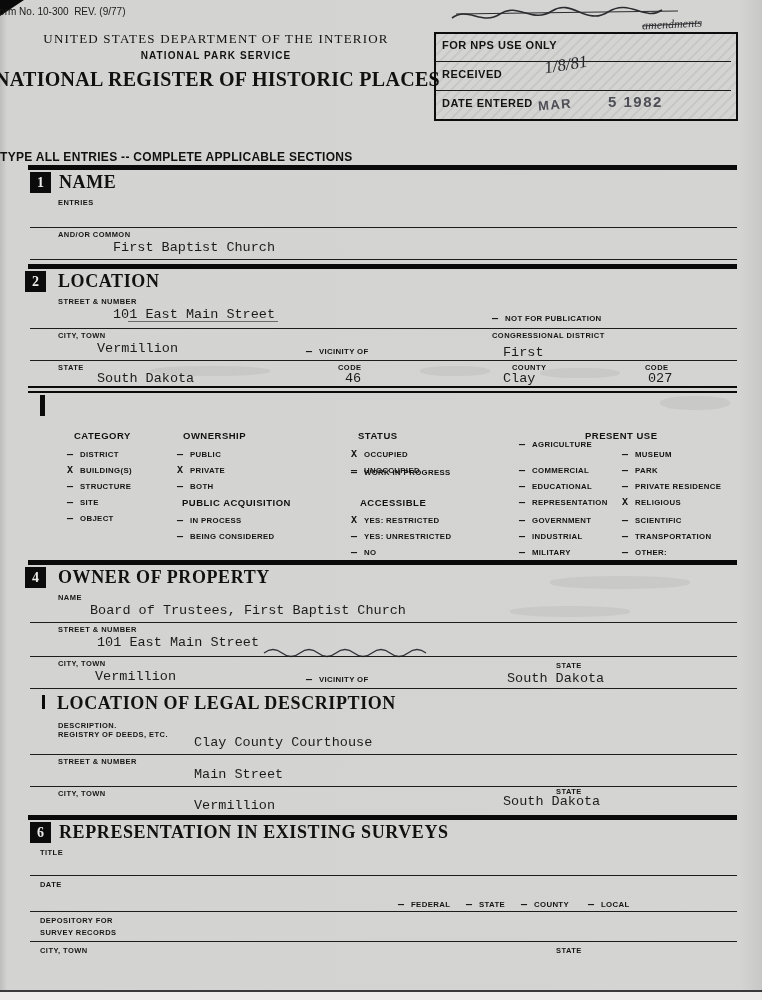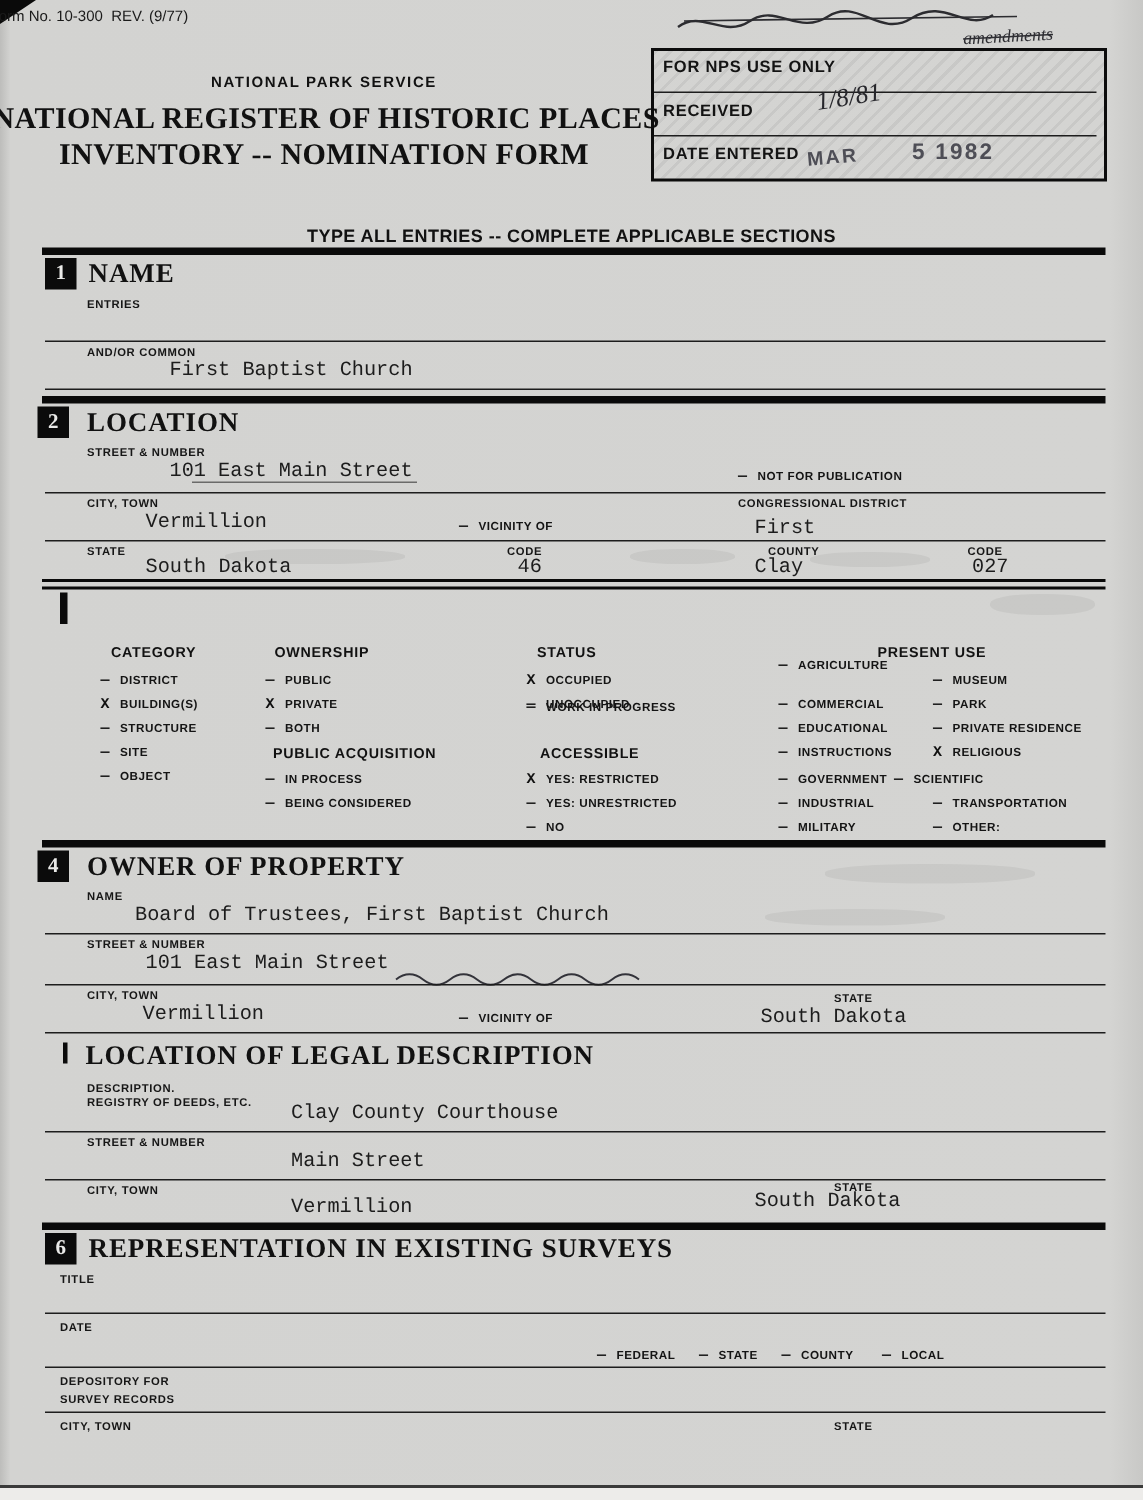--- a/index.html
+++ b/index.html
@@ -41,36 +41,36 @@
   <div class="abs corner" style="left:0;top:0"></div>
 
   <div class="abs small-label" style="left:-7px;top:6px">Form No. 10-300  REV. (9/77)</div>
 
   <svg class="abs" style="left:448px;top:2px" width="290" height="30" viewBox="0 0 290 30">
     <path d="M4 16 C 20 4, 34 24, 52 12 S 84 22, 104 9 S 138 24, 160 10 S 196 20, 214 8" stroke="#2c2c30" fill="none" stroke-width="1.6"></path>
     <path d="M8 12 L 230 9" stroke="#2c2c30" fill="none" stroke-width="1.1"></path>
   </svg>
   <div class="abs scribble-word" style="left:642px;top:18px;transform:rotate(-3deg)">amendments</div>
 
+  <div class="abs dept" style="left:0;top:32px;width:432px;text-align:center">UNITED STATES DEPARTMENT OF THE INTERIOR</div>
   <div class="abs nps-svc" style="left:0;top:50px;width:432px;text-align:center">NATIONAL PARK SERVICE</div>
   <div class="abs big-title" style="left:-5px;top:68px;width:436px;text-align:center">NATIONAL REGISTER OF HISTORIC PLACES</div>
-  <div class="abs big-title" style="left:0;top:92px;width:432px;text-align:center">INVENTORY -- NOMINATION FORM</div>
 
   <div class="abs nps-box" style="left:434px;top:32px;width:300px;height:85px">
     <div class="abs npslbl" style="left:6px;top:5px">FOR NPS USE ONLY</div>
     <div class="abs hline" style="left:0;top:27px;width:295px"></div>
     <div class="abs npslbl" style="left:6px;top:34px">RECEIVED</div>
     <div class="abs hand" style="left:108px;top:22px;transform:rotate(-9deg)">1/8/81</div>
     <div class="abs hline" style="left:0;top:56px;width:295px"></div>
     <div class="abs npslbl" style="left:6px;top:63px">DATE ENTERED</div>
     <div class="abs stamp" style="left:102px;top:64px;transform:rotate(-5deg)">MAR</div>
     <div class="abs stamp" style="left:172px;top:60px;font-size:15px">5 1982</div>
   </div>
 
-  <div class="abs instr" style="left:0;top:151px;width:762px;text-align:center">TYPE ALL ENTRIES -- COMPLETE APPLICABLE SECTIONS</div>
+  <div class="abs instr" style="left:0;top:151px;width:762px;">TYPE ALL ENTRIES -- COMPLETE APPLICABLE SECTIONS</div>
 
   <div class="abs thick" style="left:28px;top:165px;width:709px;height:4.5px"></div>
   <div class="abs sec-num" style="left:30px;top:172px">1</div>
   <div class="abs sec-title" style="left:59px;top:172px">NAME</div>
   <div class="abs lbl" style="left:58px;top:199px">ENTRIES</div>
   <div class="abs hline" style="left:30px;top:227px;width:707px"></div>
   <div class="abs lbl" style="left:58px;top:231px">AND/OR COMMON</div>
   <div class="abs typed" style="left:113px;top:241px">First Baptist Church</div>
   <div class="abs hline" style="left:30px;top:259px;width:707px"></div>
 
@@ -127,30 +127,30 @@
   <div class="abs cb" style="left:351px;top:466px"><span class="mark">—</span><span>UNOCCUPIED</span></div>
   <div class="abs cb" style="left:351px;top:468px"><span class="mark">—</span><span>WORK IN PROGRESS</span></div>
   <div class="abs colhead" style="left:360px;top:498px">ACCESSIBLE</div>
   <div class="abs cb" style="left:351px;top:516px"><span class="mark">X</span><span>YES: RESTRICTED</span></div>
   <div class="abs cb" style="left:351px;top:532px"><span class="mark">—</span><span>YES: UNRESTRICTED</span></div>
   <div class="abs cb" style="left:351px;top:548px"><span class="mark">—</span><span>NO</span></div>
 
   <div class="abs cb" style="left:519px;top:440px"><span class="mark">—</span><span>AGRICULTURE</span></div>
   <div class="abs cb" style="left:519px;top:466px"><span class="mark">—</span><span>COMMERCIAL</span></div>
   <div class="abs cb" style="left:519px;top:482px"><span class="mark">—</span><span>EDUCATIONAL</span></div>
-  <div class="abs cb" style="left:519px;top:498px"><span class="mark">—</span><span>INSTRUCTIONS</span></div>
+  <div class="abs cb" style="left:519px;top:498px"><span class="mark">—</span><span>REPRESENTATION</span></div>
   <div class="abs cb" style="left:519px;top:516px"><span class="mark">—</span><span>GOVERNMENT</span></div>
   <div class="abs cb" style="left:519px;top:532px"><span class="mark">—</span><span>INDUSTRIAL</span></div>
   <div class="abs cb" style="left:519px;top:548px"><span class="mark">—</span><span>MILITARY</span></div>
 
   <div class="abs cb" style="left:622px;top:450px"><span class="mark">—</span><span>MUSEUM</span></div>
   <div class="abs cb" style="left:622px;top:466px"><span class="mark">—</span><span>PARK</span></div>
   <div class="abs cb" style="left:622px;top:482px"><span class="mark">—</span><span>PRIVATE RESIDENCE</span></div>
   <div class="abs cb" style="left:622px;top:498px"><span class="mark">X</span><span>RELIGIOUS</span></div>
-  <div class="abs cb" style="left:596px;top:516px"><span class="mark">—</span><span>SCIENTIFIC</span></div>
+  <div class="abs cb" style="left:622px;top:516px"><span class="mark">—</span><span>SCIENTIFIC</span></div>
   <div class="abs cb" style="left:622px;top:532px"><span class="mark">—</span><span>TRANSPORTATION</span></div>
   <div class="abs cb" style="left:622px;top:548px"><span class="mark">—</span><span>OTHER:</span></div>
 
   <div class="abs thick" style="left:28px;top:560px;width:709px;height:5px"></div>
   <div class="abs sec-num" style="left:25px;top:567px">4</div>
   <div class="abs sec-title" style="left:58px;top:567px">OWNER OF PROPERTY</div>
   <div class="abs smudge" style="left:550px;top:576px;width:140px;height:13px"></div>
   <div class="abs lbl" style="left:58px;top:594px">NAME</div>
   <div class="abs typed" style="left:90px;top:604px">Board of Trustees, First Baptist Church</div>
   <div class="abs smudge" style="left:510px;top:606px;width:120px;height:11px"></div>

